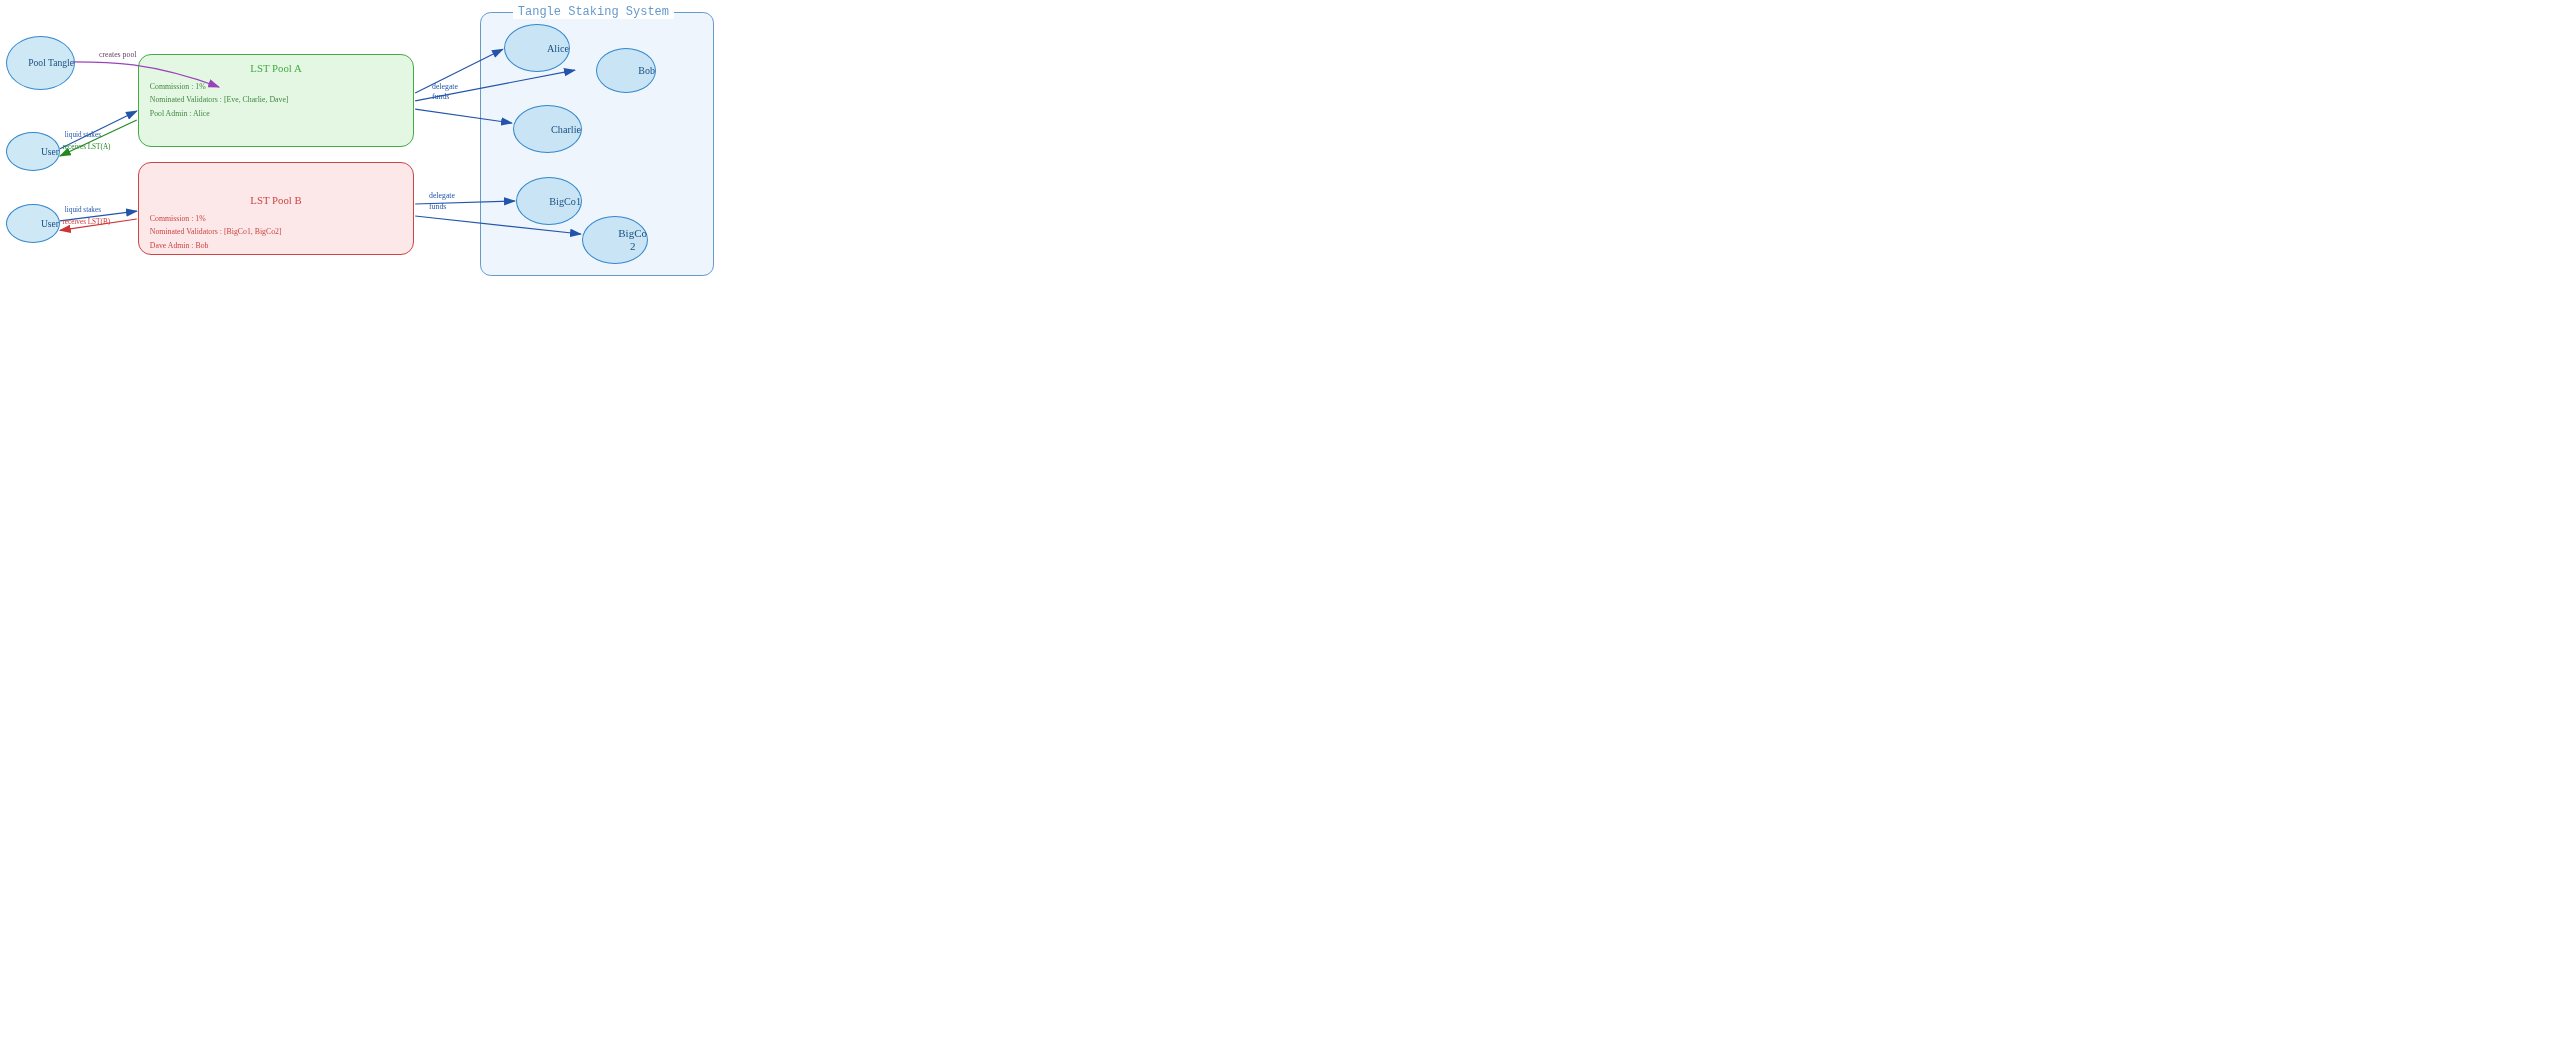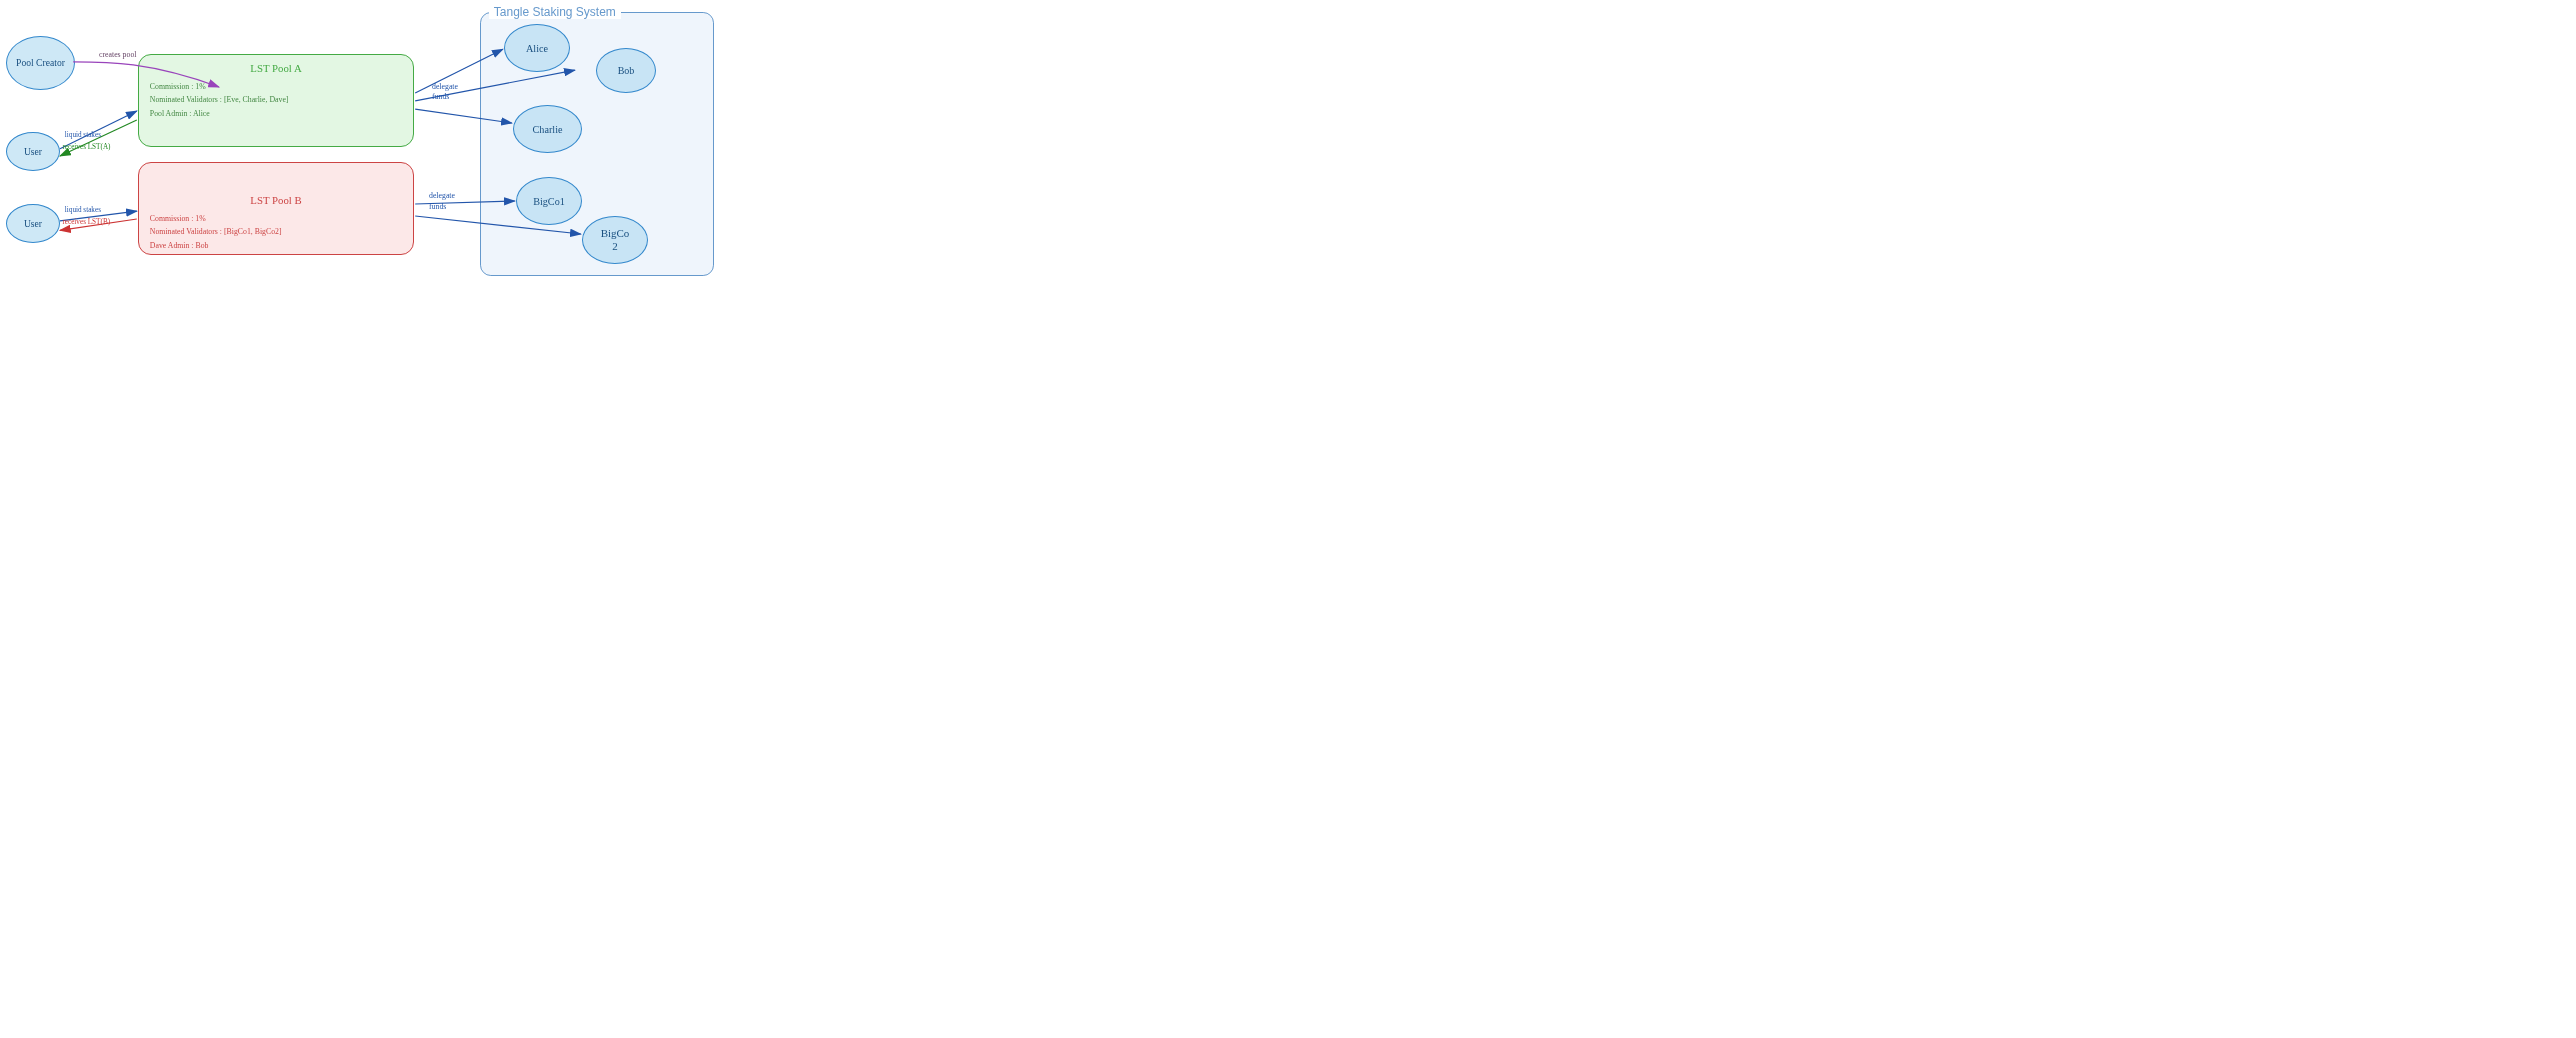--- a/index.html
+++ b/index.html
@@ -52,26 +52,26 @@
       top: 12px;
       width: 234px;
       height: 264px;
       border: 1.5px solid #6699cc;
       border-radius: 10.8px;
       background: rgba(180, 210, 240, 0.22);
     }
     .staking-title {
       position: absolute;
       top: -8.4px;
-      left: 8px;
+      left: 32px;
       background: white;
       padding: 0 4.8px;
       color: #6699cc;
       font-size: 12px;
-      font-family: Liberation Sans, sans-serif;
+      font-family: Liberation Mono, monospace;
       white-space: nowrap;
     }
 
     
     .pool-box {
       position: absolute;
       left: 138px;
       width: 276px;
       border-radius: 13px;
       padding: 7.2px 10.8px;
@@ -105,21 +105,21 @@
     .pool-detail-b { color: #cc4444; }
 
     
     .oval-node {
       position: absolute;
       border: 1.5px solid #3388cc;
       border-radius: 50%;
       background: rgba(173, 216, 240, 0.6);
       display: flex;
       align-items: center;
-      justify-content: center;
+      justify-content: flex-end;
       text-align: center;
       font-family: 'Segoe Print', 'Comic Sans MS', cursive;
       color: #1a5080;
     }
     .node-pool-creator {
       left: 6px;
       top: 36px;
       width: 69px;
       height: 54px;
       font-size: 9.6px;
@@ -204,21 +204,21 @@
   </div>
 
   <div class="pool-box pool-box-b">
     <div class="pool-title pool-title-b handwritten">LST Pool B</div>
     <div class="pool-detail pool-detail-b handwritten">Commission : 1%</div>
     <div class="pool-detail pool-detail-b handwritten">Nominated Validators : [BigCo1, BigCo2]</div>
     <div class="pool-detail pool-detail-b handwritten">Dave Admin : Bob</div>
   </div>
 
   <div class="oval-node node-pool-creator">
-    <span>Pool Creator</span>
+    <span>Pool Tangle</span>
   </div>
 
   <div class="oval-node node-user-top">
     <span>User</span>
   </div>
 
   <div class="oval-node node-user-bottom">
     <span>User</span>
   </div>
 

